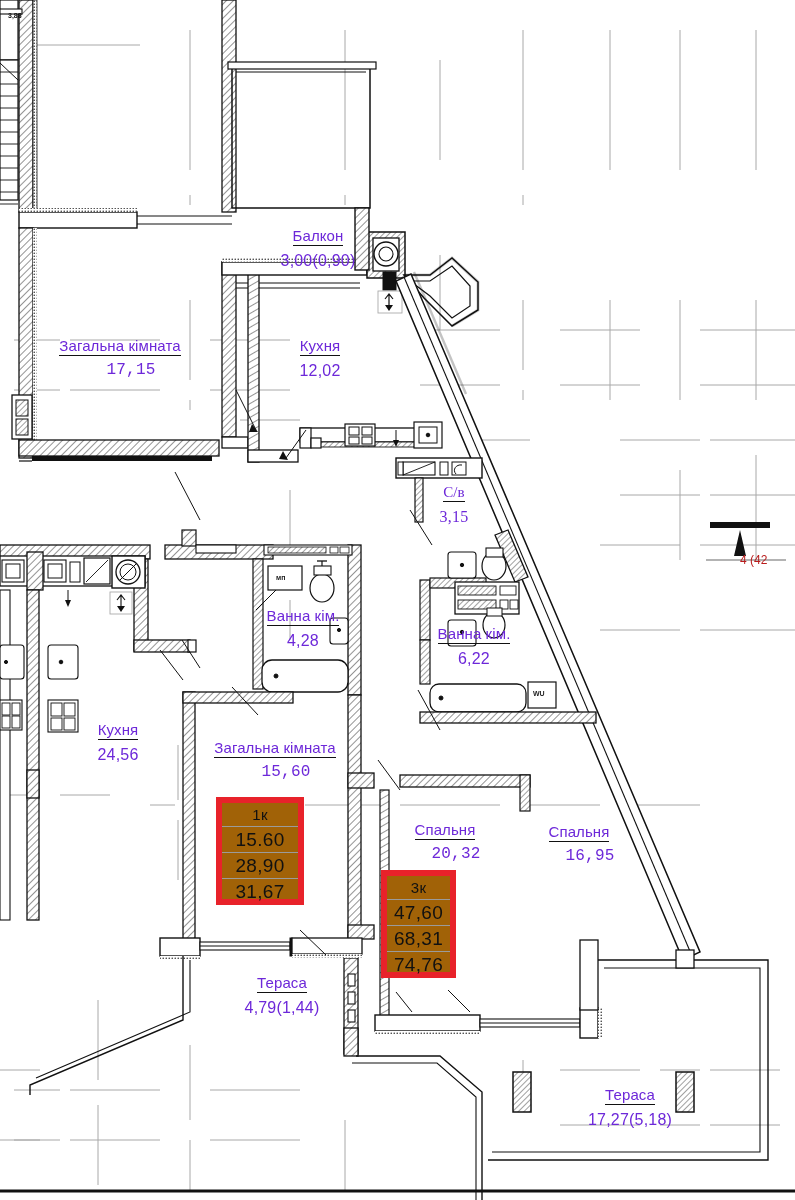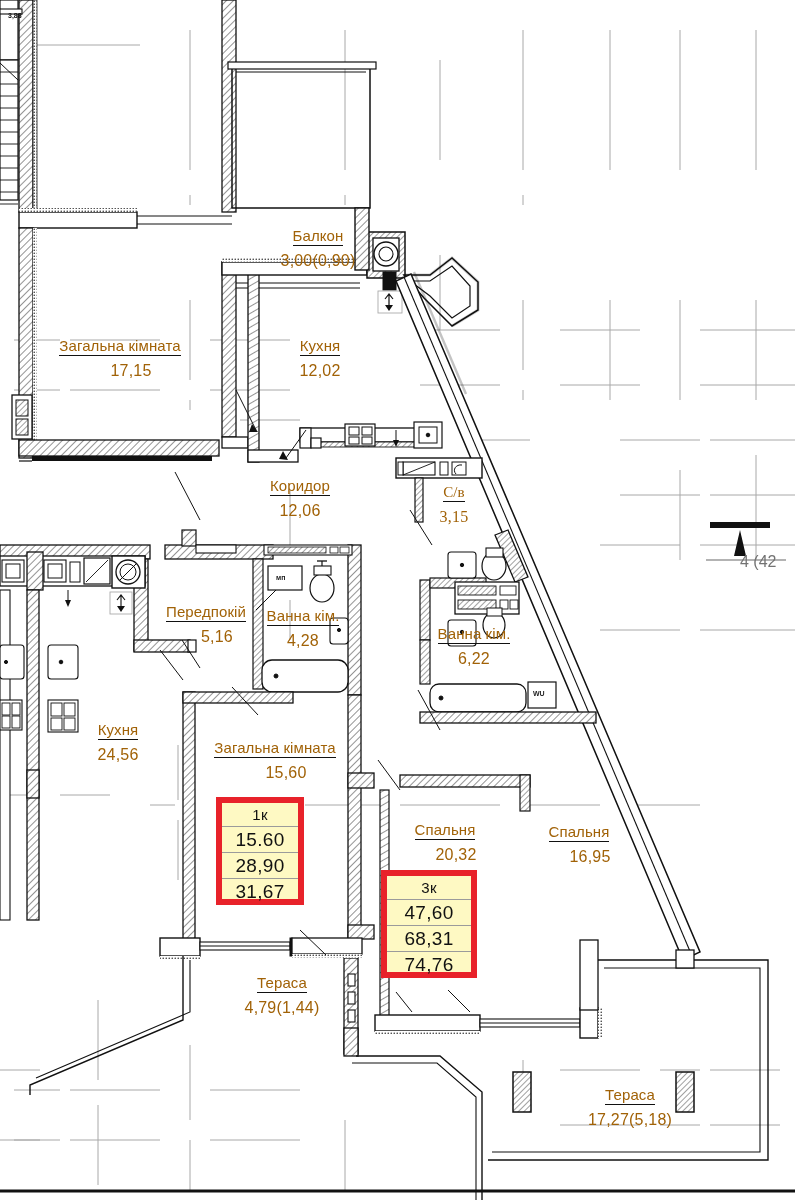--- a/index.html
+++ b/index.html
@@ -19,73 +19,73 @@
     position:absolute;
     left:0; top:0;
     width:795px;
     height:1200px;
     display:block;
   }
   
   .lbl{
     position:absolute;
     text-align:center;
-    color:#a16207;
+    color:#6d28d9;
     line-height:1.12;
     white-space:nowrap;
     pointer-events:none;
   }
   .lbl .name{
     display:block;
     font-size:15px;
     letter-spacing:.1px;
     border-bottom:1.4px solid #111;
     padding-bottom:0px;
     margin:0 auto;
     width:fit-content;
   }
   .lbl .area{
     display:block;
     font-size:16px;
     letter-spacing:.2px;
     margin-top:6px;
   }
-  .lbl.indent .area{ padding-left:22px; }
+  .lbl.indent .area{ padding-left:22px;font-family:Liberation Mono, monospace; }
   .tinytag{
     position:absolute;
     font-size:7px;
     color:#222;
     font-weight:bold;
     pointer-events:none;
   }
 
   
   .redbox{
     position:absolute;
     border:6px solid #e8222a;
-    background:#fef9c3;
+    background:#a16207;
     box-sizing:border-box;
   }
   .redbox .row{
     height:25px;
     display:flex;
     align-items:center;
     justify-content:center;
     border-bottom:1px solid #9b9b9b;
     font-size:19px;
     color:#111;
     letter-spacing:.3px;
   }
   .redbox .row:last-child{border-bottom:none;}
   .redbox .row.head{font-size:15px;height:23px;}
 
   .elev-label{
     position:absolute;
-    font-size:16px;
-    color:#737373;
+    font-size:12px;
+    color:#b91c1c;
     white-space:nowrap;
     pointer-events:none;
   }
   .corner-dim{
     position:absolute;
     font-size:7px;
     font-weight:bold;
     color:#111;
     pointer-events:none;
   }
@@ -526,34 +526,26 @@
   <div class="lbl indent" style="left:35px;top:338px;width:170px;">
     <span class="name">Загальна кімната</span>
     <span class="area">17,15</span>
   </div>
 
   <div class="lbl" style="left:272px;top:338px;width:96px;">
     <span class="name">Кухня</span>
     <span class="area">12,02</span>
   </div>
 
-  <div class="lbl" style="left:248px;top:478px;width:104px;">
-    <span class="name">Коридор</span>
-    <span class="area">12,06</span>
-  </div>
 
   <div class="lbl" style="left:422px;top:484px;width:64px;font-family:Liberation Serif, serif;">
     <span class="name">С/в</span>
     <span class="area">3,15</span>
   </div>
 
-  <div class="lbl indent" style="left:148px;top:604px;width:116px;">
-    <span class="name">Передпокій</span>
-    <span class="area">5,16</span>
-  </div>
 
   <div class="lbl" style="left:255px;top:608px;width:96px;">
     <span class="name">Ванна кім.</span>
     <span class="area">4,28</span>
   </div>
 
   <div class="lbl" style="left:420px;top:626px;width:108px;">
     <span class="name">Ванна кім.</span>
     <span class="area">6,22</span>
   </div>
@@ -591,20 +583,20 @@
   <div class="tinytag" style="left:276px;top:574px;">мп</div>
   <div class="tinytag" style="left:533px;top:690px;">WU</div>
 
   <div class="redbox" style="left:216px;top:797px;width:88px;height:108px;">
     <div class="row head">1к</div>
     <div class="row">15.60</div>
     <div class="row">28,90</div>
     <div class="row">31,67</div>
   </div>
 
-  <div class="redbox" style="left:381px;top:870px;width:96px;height:108px;">
+  <div class="redbox" style="left:381px;top:870px;width:75px;height:108px;">
     <div class="row head">3к</div>
     <div class="row">47,60</div>
     <div class="row">68,31</div>
     <div class="row">74,76</div>
   </div>
 
 </div>
 
 </body></html>

